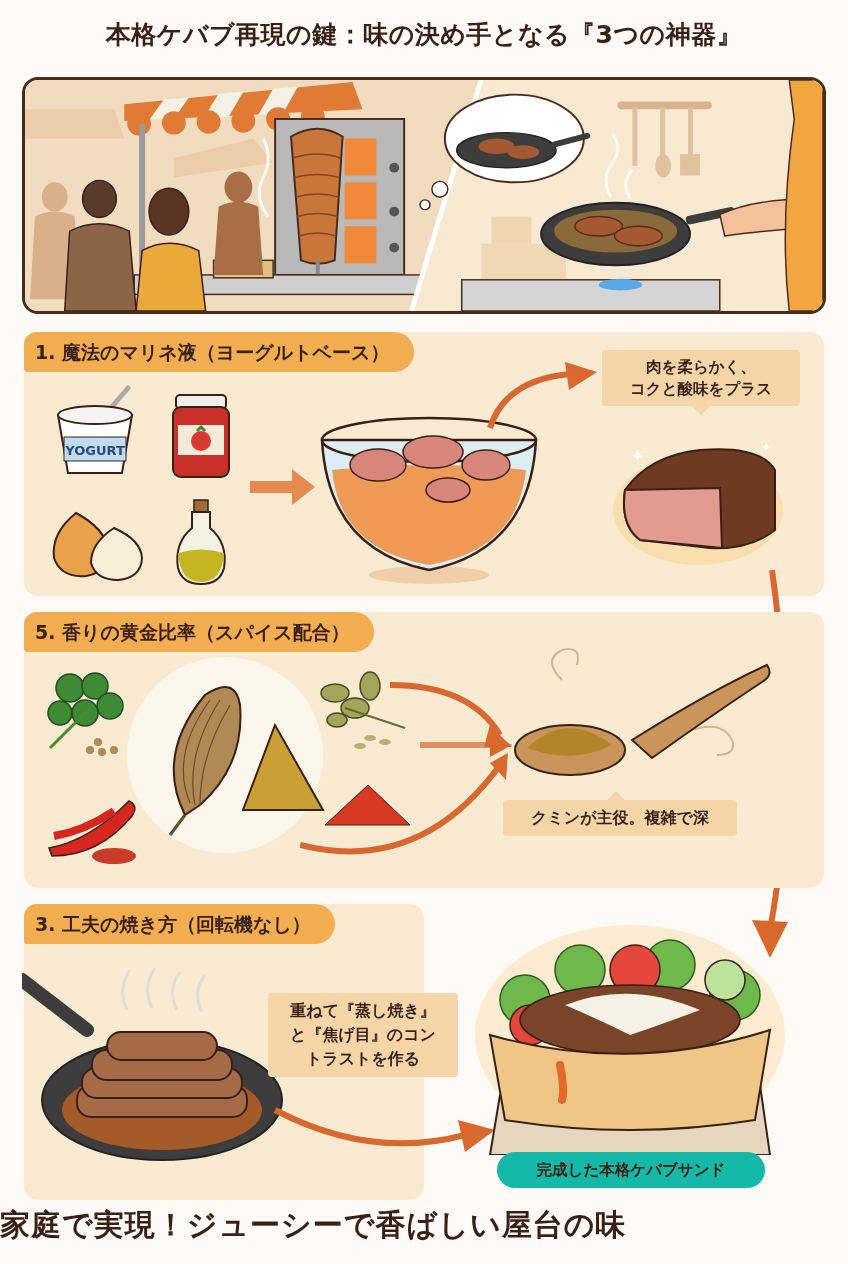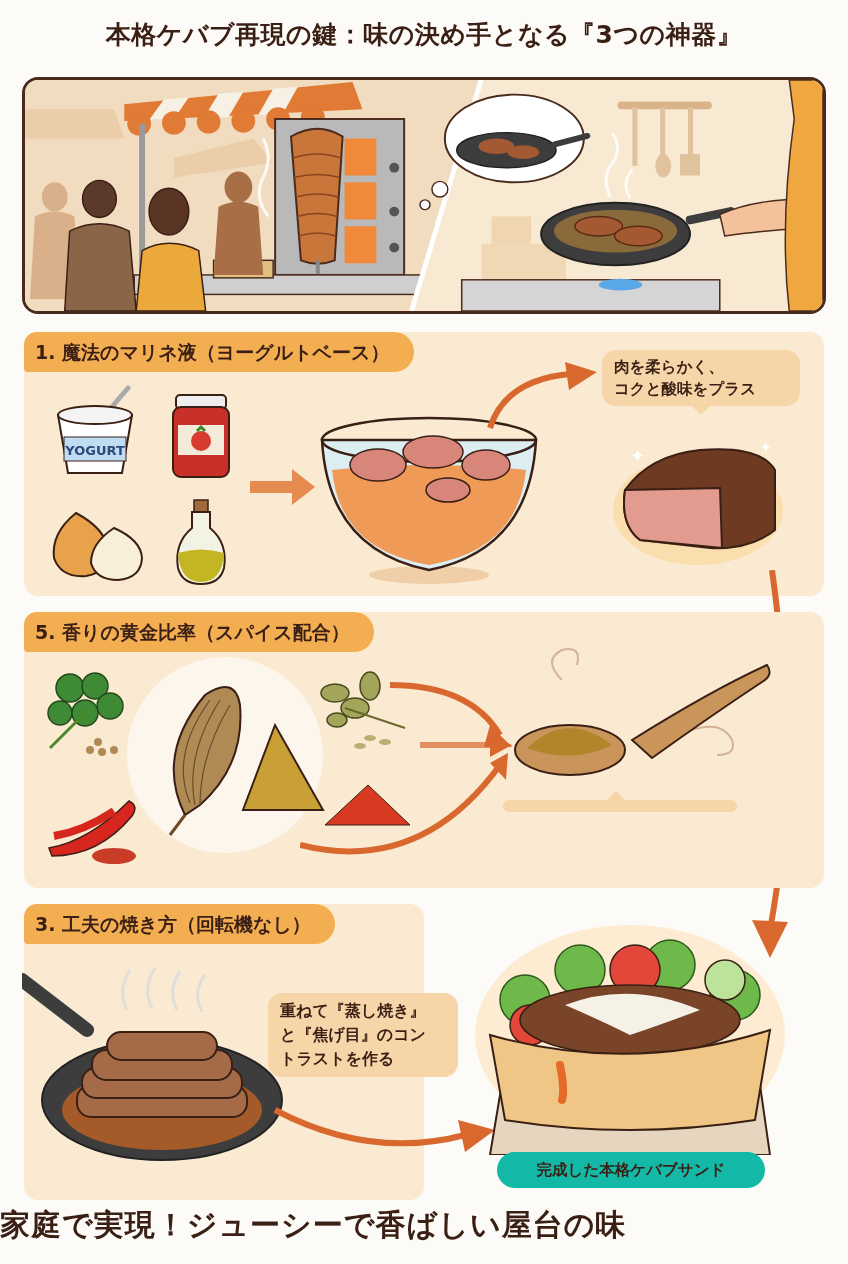--- a/index.html
+++ b/index.html
@@ -24,21 +24,21 @@
   .panel.p2 { top: 612px; height: 276px; }
   .panel.p3 { top: 904px; height: 296px; width: 400px; background: #fbead2; }
 
   .section-label {
     position: absolute; left: 0; top: 0; height: 40px; padding: 0 24px 0 11px;
     background: #f4ae52; border-radius: 14px 22px 22px 4px;
     font-size: 19px; font-weight: bold; color: #3a1f14; line-height: 40px; white-space: nowrap;
   }
 
   .bubble {
-    position: absolute; background: #f6d6a8; border-radius: 14px; text-align: left;
+    position: absolute; background: #f6d6a8; border-radius: 4px; text-align: center;
     font-weight: bold; color: #3a1f14; font-size: 15.5px; line-height: 22px; padding: 6px 12px;
   }
   .bubble.b1 { left: 602px; top: 350px; width: 198px; }
   .bubble.b1::after {
     content: ""; position: absolute; left: 90px; bottom: -9px; border: 9px solid transparent;
     border-top-color: #f6d6a8; border-bottom: 0;
   }
   .bubble.b2 { left: 503px; top: 800px; width: 234px; font-size: 16px; line-height: 24px; }
   .bubble.b2::before {
     content: ""; position: absolute; left: 104px; top: -9px; border: 9px solid transparent;
@@ -331,20 +331,21 @@
       <path d="M50,40 Q30,20 50,10 Q70,5 65,25"></path>
         <path d="M180,90 Q210,80 220,100 Q225,115 205,115"></path>
     </g>
     <path d="M120,100 Q200,50 255,25 Q262,35 250,42 Q200,75 140,118 Z" fill="#c9955a" stroke="#3a1f14" stroke-width="2"></path>
     <ellipse cx="58" cy="110" rx="55" ry="25" fill="#c9955a" stroke="#3a1f14" stroke-width="2"></ellipse>
     <path d="M15,108 Q55,70 100,105 Q60,125 15,108 Z" fill="#b2852a"></path>
   </svg>
 </div>
 
 <div class="bubble b2">
+  <div>クミンが主役。複雑で深</div>
 </div>
 
 <div class="panel p3">
   <div class="section-label">3. 工夫の焼き方（回転機なし）</div>
 </div>
 
 <div class="art" style="left:22px;top:960px;width:265px;height:205px;">
   <svg viewBox="0 0 265 205">
     <path d="M0,20 L65,70" stroke="#3d3d3d" stroke-width="14" stroke-linecap="round"></path>
     <g stroke="#ddd" stroke-width="3" fill="none" opacity="0.9">

